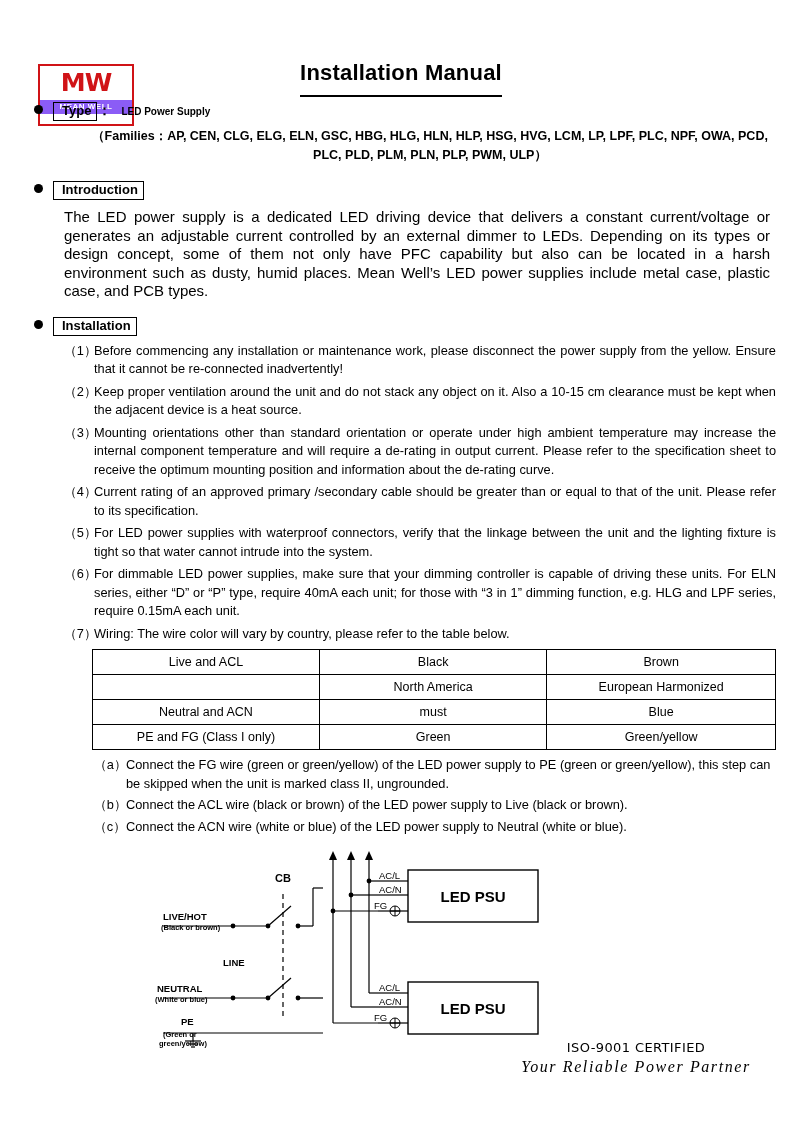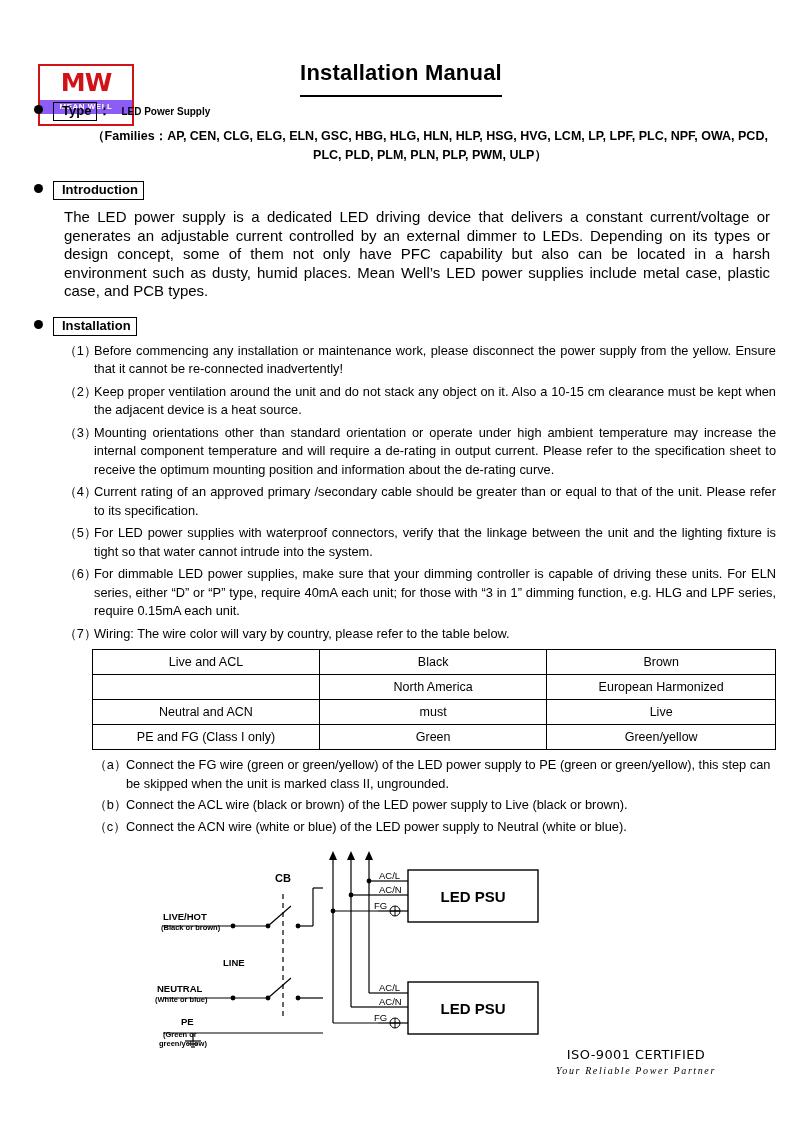--- a/index.html
+++ b/index.html
@@ -203,21 +203,21 @@
   }
   .iso {
     font-family: "DejaVu Sans", sans-serif;
     font-size: 13px;
     letter-spacing: 0.4px;
     color: #000;
   }
   .tagline {
     font-family: "Liberation Serif", serif;
     font-style: italic;
-    font-size: 10px;
+    font-size: 16px;
     letter-spacing: 1.6px;
     margin-top: 3px;
   }
 </style>
 </head>
 <body>
 
 <div class="page">
 
   <div class="header">
@@ -293,21 +293,21 @@
           <td>Brown</td>
         </tr>
         <tr>
           <td class="col1"></td>
           <td class="col2">North America</td>
           <td class="col3">European Harmonized</td>
         </tr>
         <tr>
           <td>Neutral and ACN</td>
           <td>must</td>
-          <td>Live</td>
+          <td>Blue</td>
         </tr>
         <tr>
           <td>PE and FG (Class I only)</td>
           <td>Green</td>
           <td>Green/yellow</td>
         </tr>
       </tbody>
     </table>
 
     <div class="sub-list">

